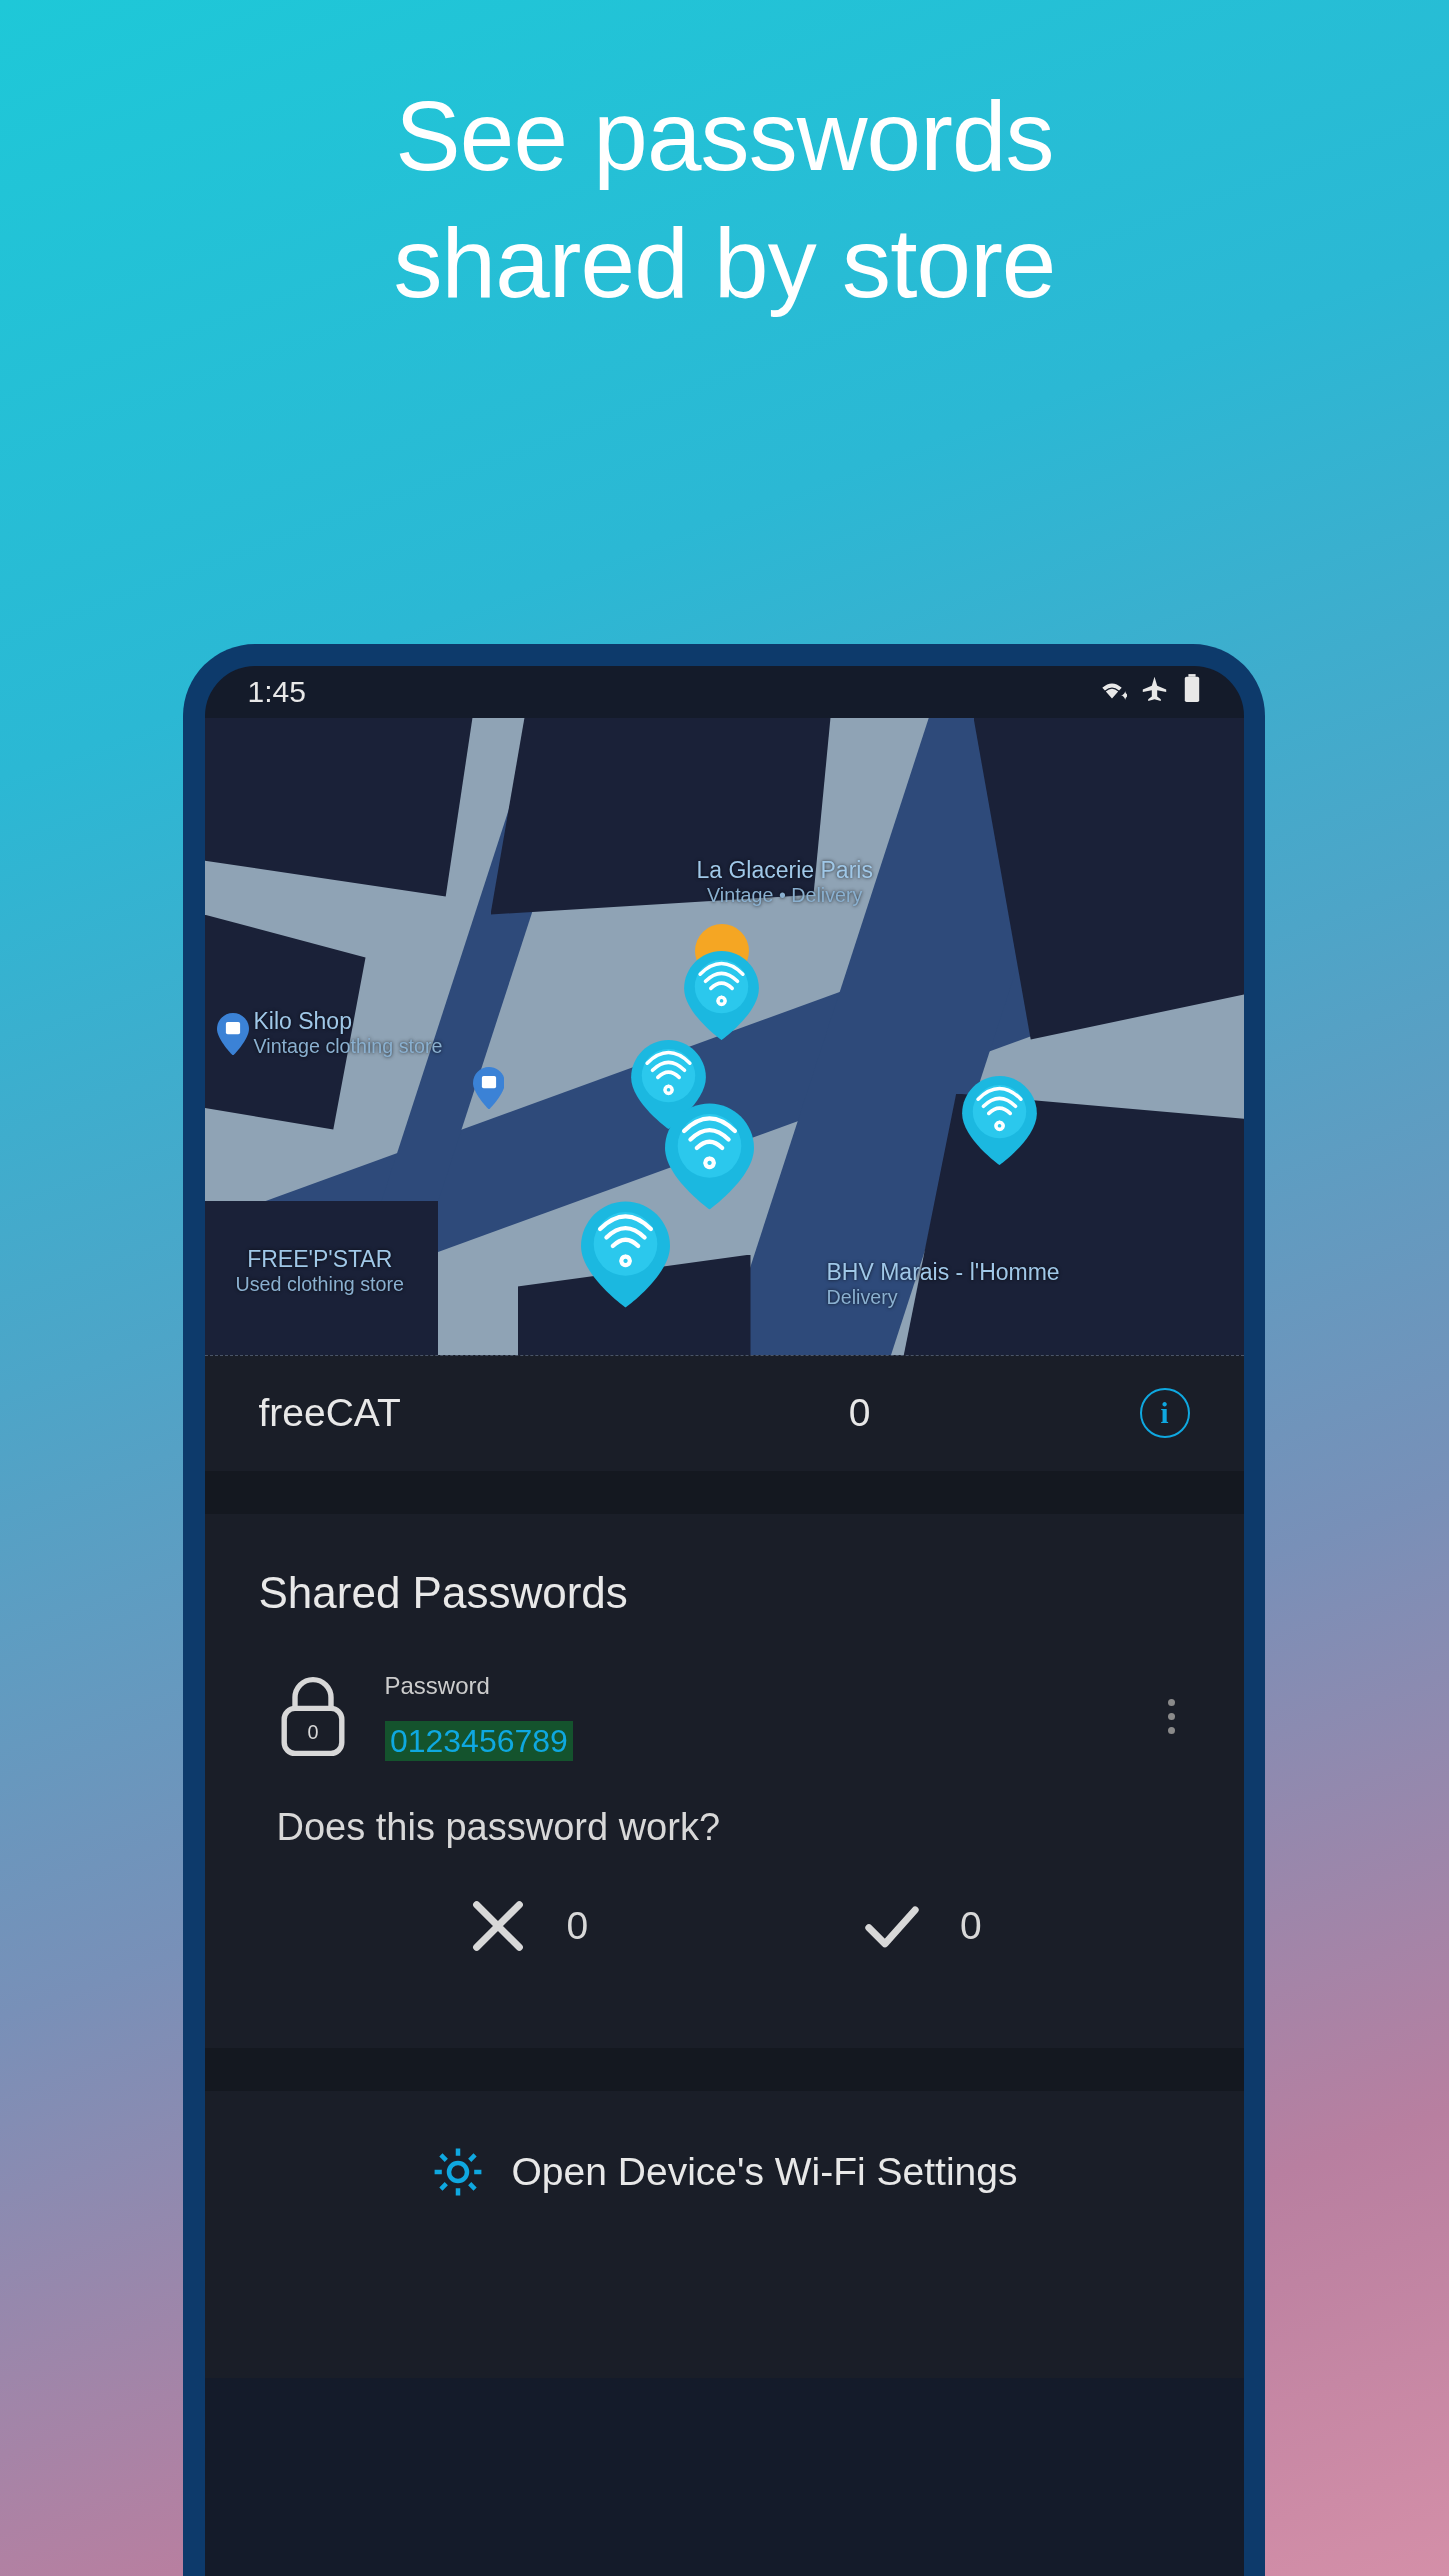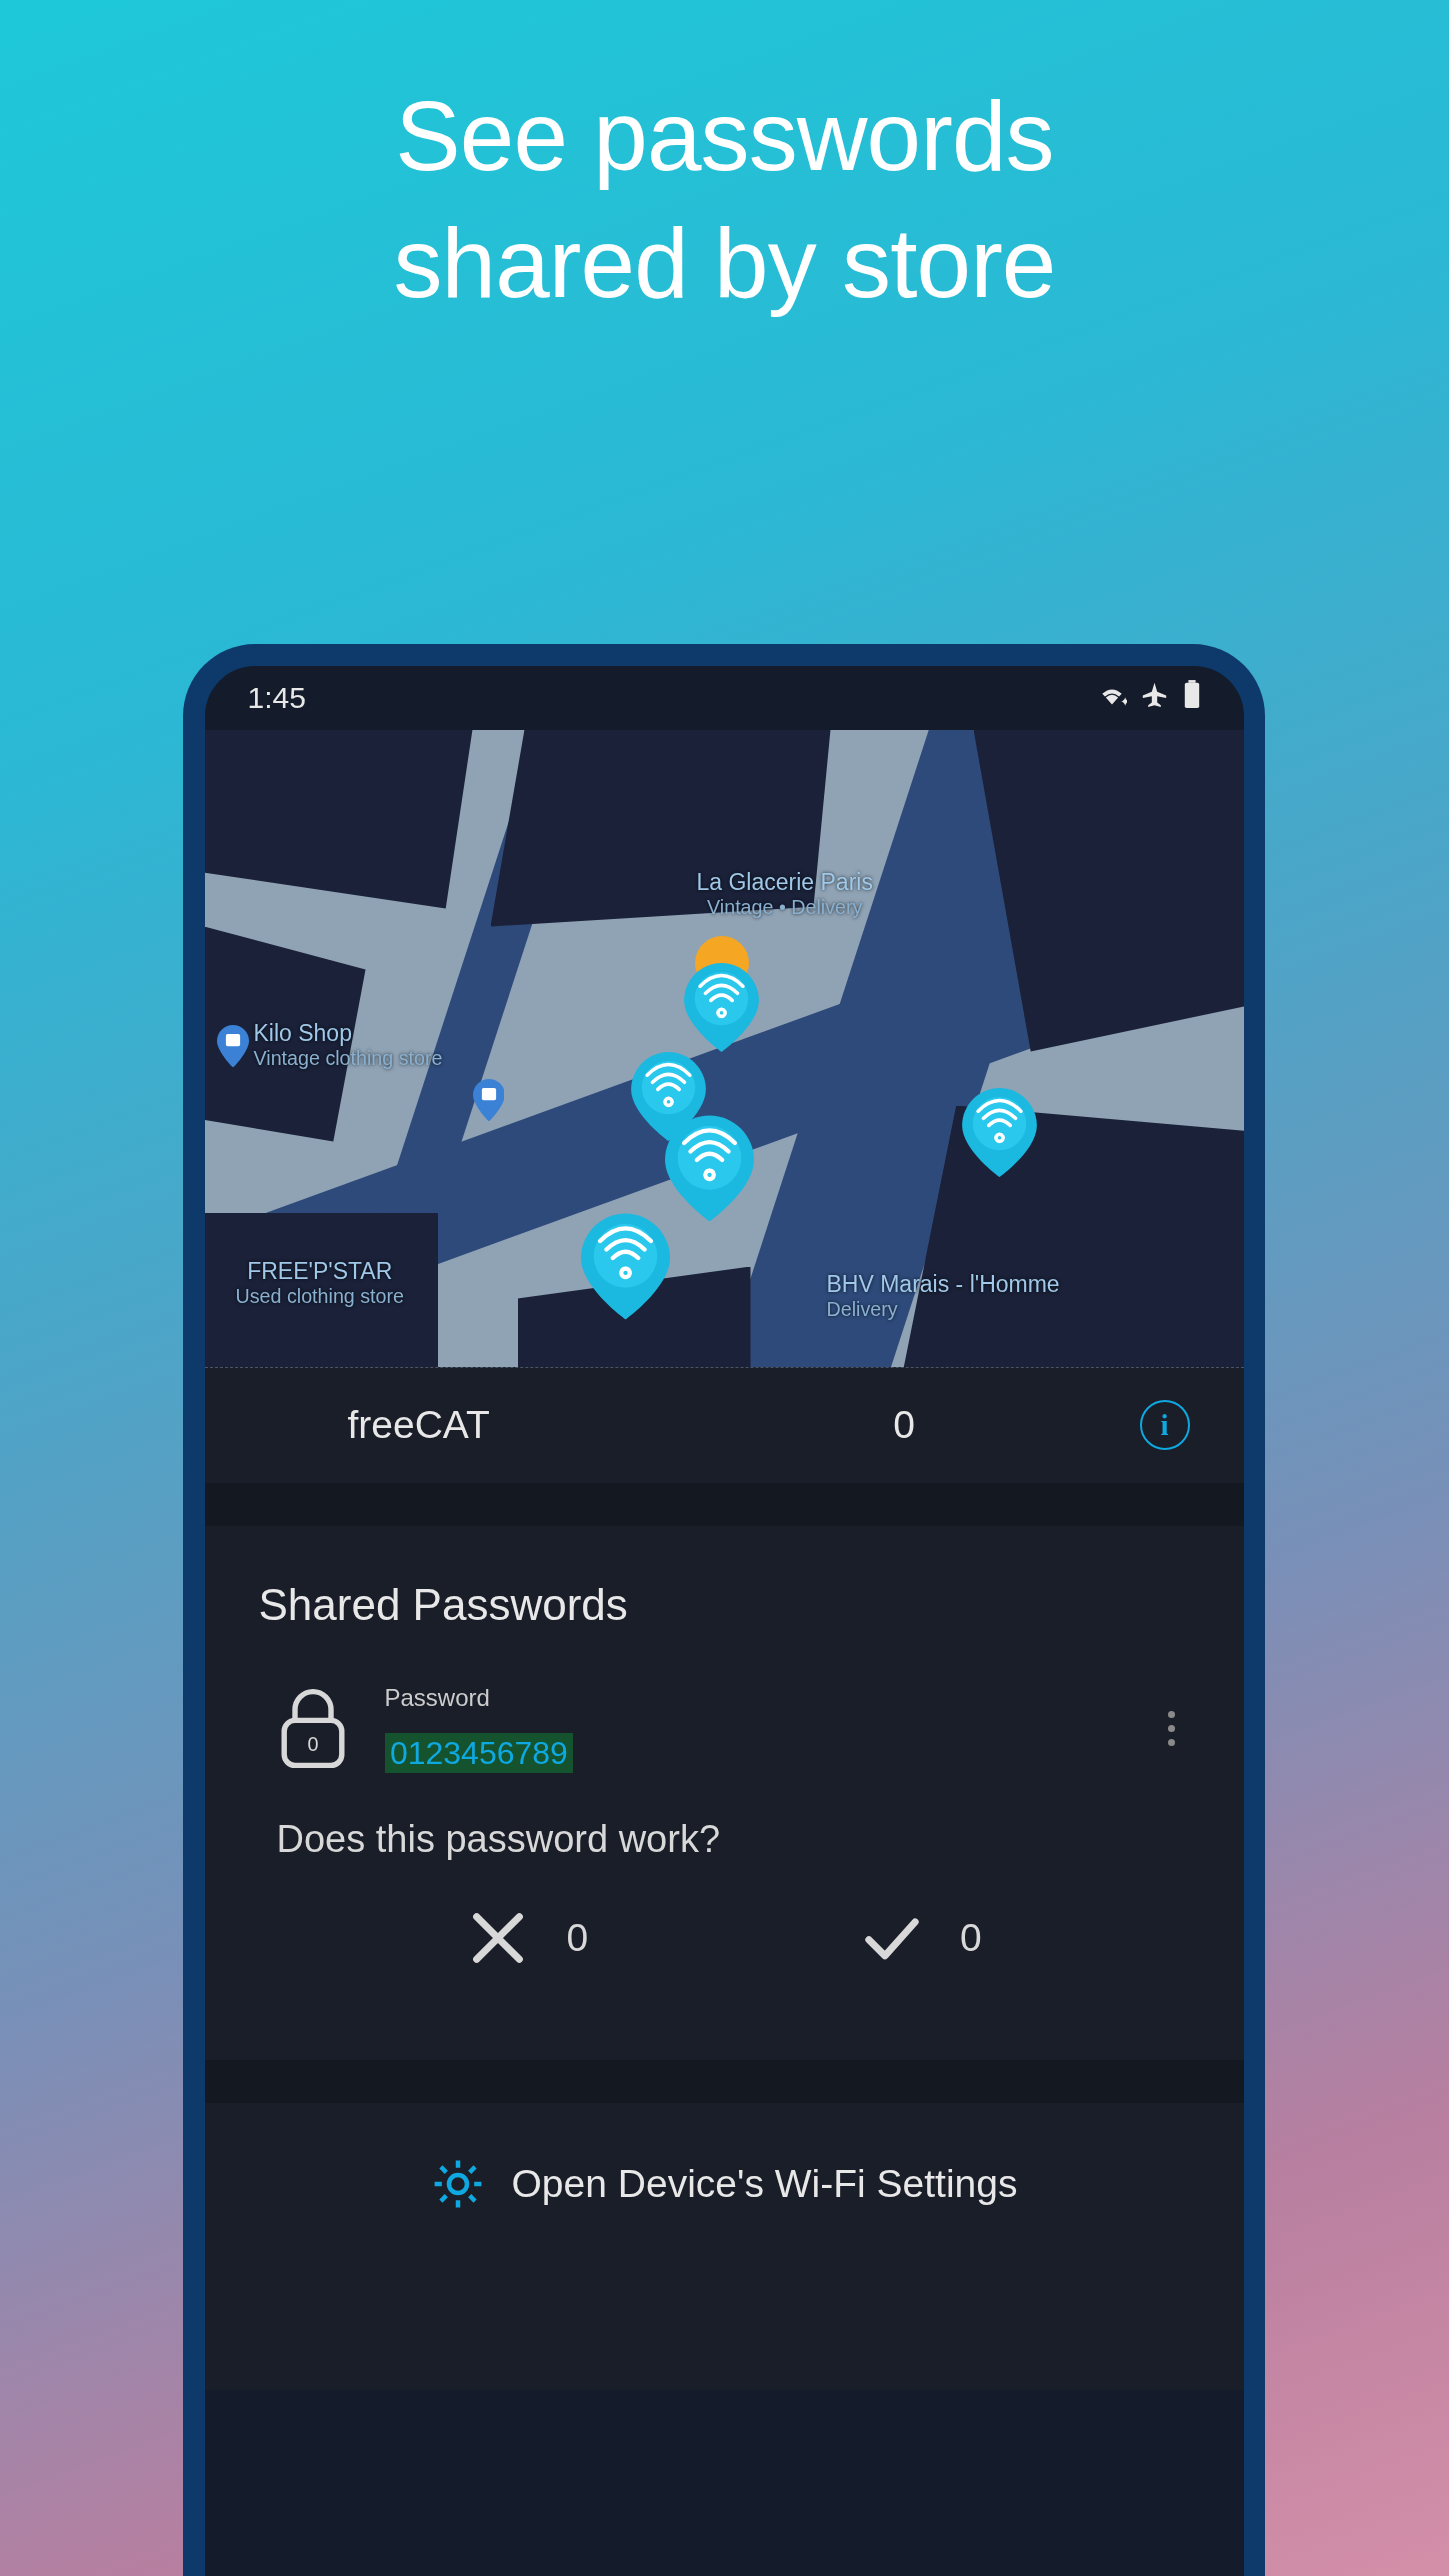--- a/index.html
+++ b/index.html
@@ -33,21 +33,21 @@
 }
 .phone-screen {
   width: 100%;
   height: 100%;
   background: #141B2A;
   border-radius: 50px 50px 0 0;
   overflow: hidden;
   position: relative;
 }
 .status-bar {
-  height: 64px;
+  height: 52px;
   display: flex;
   align-items: center;
   justify-content: space-between;
   padding: 0 43px;
   color: #E8E8E8;
   font-size: 30px;
   font-weight: 500;
 }
 .status-icons { display: flex; gap: 14.3px; align-items: center; }
 .map-area {
@@ -86,21 +86,21 @@
   height: 116px;
   background: #1A1E28;
   border-top: 1.8px dashed #4A5568;
   display: flex;
   align-items: center;
   padding: 0 54px;
   color: #E8E8E8;
   font-size: 39px;
   font-weight: 400;
 }
-.network-name { flex: 0 0 auto; margin-left: 89px; }
+.network-name { flex: 0 0 auto; }
 .network-count { flex: 1; text-align: center; margin-left: 179px; }
 .info-button {
   width: 50px;
   height: 50px;
   border: 2.7px solid #0FA8E0;
   border-radius: 50%;
   display: flex;
   align-items: center;
   justify-content: center;
   color: #0FA8E0;

